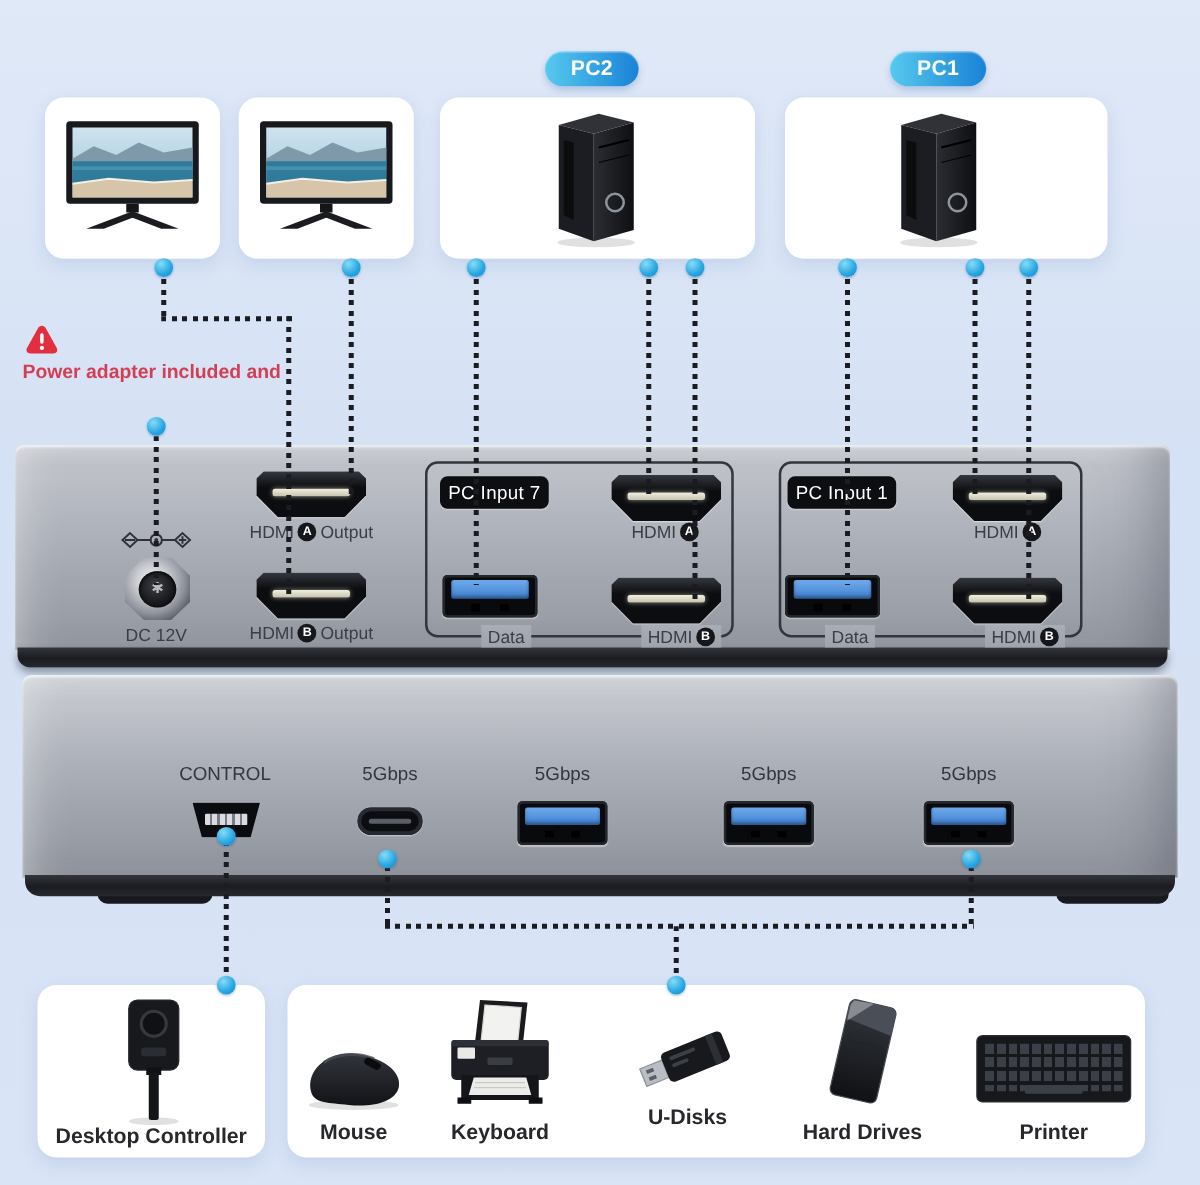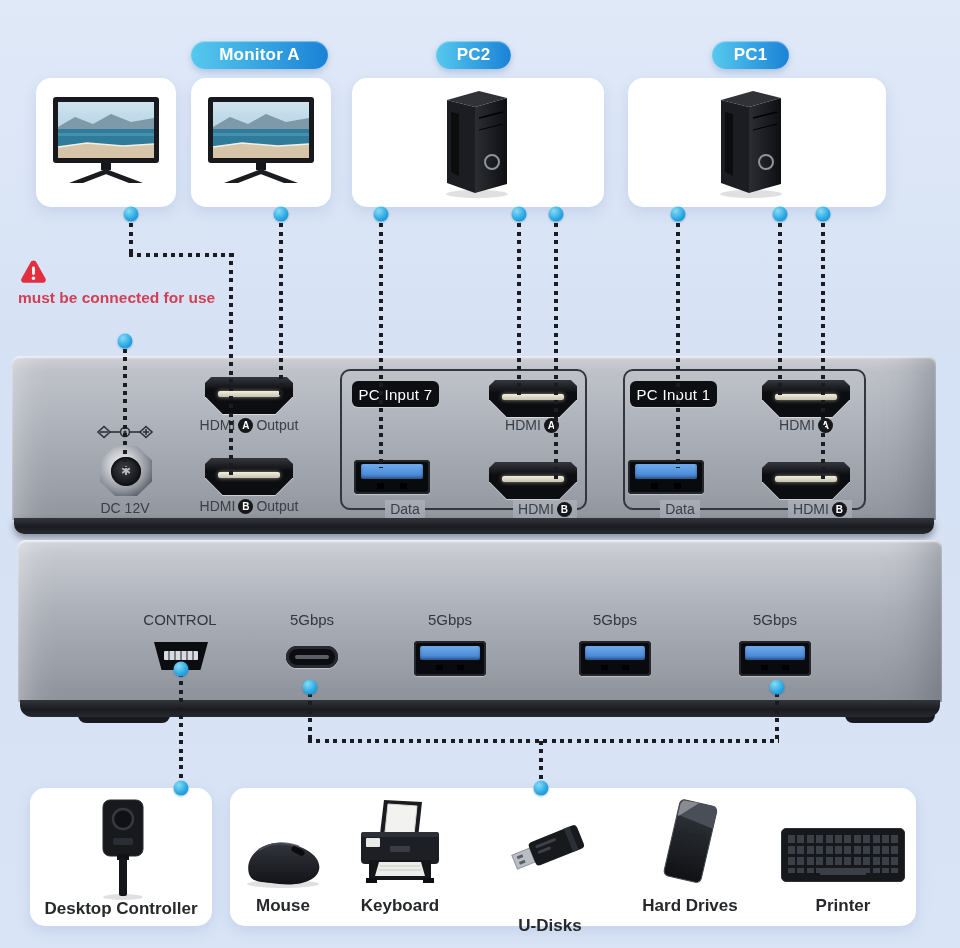--- a/index.html
+++ b/index.html
@@ -94,21 +94,20 @@
   .kbd .keys{position:absolute;inset:6px 6px 8px 6px;
     background-image:repeating-linear-gradient(180deg,transparent 0 8px,#16181c 8px 11px),
       repeating-linear-gradient(90deg,#3b3f47 0 7px,#16181c 7px 9.4px);}
   .kbd .space{position:absolute;left:38px;bottom:6px;width:46px;height:7px;background:#3b3f47;border-radius:1px;}
 </style>
 </head>
 <body>
 
 <div class="stage">
 
-  <div class="pill" style="left:191px;top:41px;width:137px">Monitor A</div>
   <div class="pill" style="left:436px;top:41px;width:75px">PC2</div>
   <div class="pill" style="left:712px;top:41px;width:77px">PC1</div>
 
   <div class="card" style="left:36px;top:78px;width:140px;height:129px"></div>
   <div class="card" style="left:191px;top:78px;width:140px;height:129px"></div>
   <div class="card" style="left:352px;top:78px;width:252px;height:129px"></div>
   <div class="card" style="left:628px;top:78px;width:258px;height:129px"></div>
 
   <svg style="position:absolute;left:47px;top:95px;z-index:2" width="118" height="96" viewBox="0 0 118 96">
     <defs>
@@ -179,21 +178,21 @@
     <line x1="40" y1="44" x2="64" y2="38" stroke="#000" stroke-width="1"></line>
     <circle cx="53" cy="76" r="7" fill="none" stroke="#8e949c" stroke-width="2"></circle>
   </svg>
 
   <svg style="position:absolute;left:20px;top:259px" width="27" height="25" viewBox="0 0 27 25">
     <path d="M13.5,1.5 C14.8,1.5 15.8,2.2 16.5,3.4 L25.3,19.2 C26.6,21.5 25.2,23.8 22.6,23.8 L4.4,23.8 C1.8,23.8 0.4,21.5 1.7,19.2 L10.5,3.4 C11.2,2.2 12.2,1.5 13.5,1.5 Z" fill="#e22f3f"></path>
     <rect x="12.1" y="7.5" width="2.8" height="8.5" rx="1.4" fill="#fff"></rect>
     <circle cx="13.5" cy="19.3" r="1.7" fill="#fff"></circle>
   </svg>
   <div class="warn-text">
-    <div>must be connected for use</div>
+    <div>Power adapter included and</div>
   </div>
 
   <div class="unit unit-top"></div>
   <div class="strip strip-top"></div>
   <div class="foot" style="left:78px;width:92px"></div>
   <div class="foot" style="left:845px;width:90px"></div>
   <div class="unit unit-bottom"></div>
   <div class="strip strip-bottom"></div>
 
   <svg style="position:absolute;left:96px;top:424px;z-index:3" width="58" height="16" viewBox="0 0 58 16">
@@ -403,21 +402,21 @@
     <g transform="rotate(-22 45 30)">
       <rect x="6" y="22" width="19" height="15" fill="#b9bdc4" stroke="#8f939b"></rect>
       <rect x="10" y="25" width="6" height="3" fill="#5a5e66"></rect>
       <rect x="10" y="31" width="6" height="3" fill="#5a5e66"></rect>
       <rect x="25" y="17" width="52" height="25" rx="4" fill="#17191d"></rect>
       <rect x="64" y="17" width="6" height="25" fill="#2c2f35"></rect>
       <rect x="31" y="22" width="22" height="3" rx="1.5" fill="#3c4047"></rect>
       <rect x="31" y="28" width="14" height="3" rx="1.5" fill="#3c4047"></rect>
     </g>
   </svg>
-  <div class="plabel" style="left:500px;top:916px;width:100px">U-Disks</div>
+  <div class="plabel" style="left:500px;top:884px;width:100px">U-Disks</div>
 
   <svg style="position:absolute;left:656px;top:798px;z-index:2" width="68" height="90" viewBox="0 0 68 90">
     <defs>
         <linearGradient id="hg" x1="0" y1="0" x2="0" y2="1">
           <stop offset="0" stop-color="#33363d"></stop>
           <stop offset="1" stop-color="#0f1114"></stop>
         </linearGradient>
       </defs>
     <g transform="rotate(13 34 45)">
       <rect x="15" y="4" width="38" height="78" rx="5" fill="url(#hg)" stroke="#45494f" stroke-width="1"></rect>

